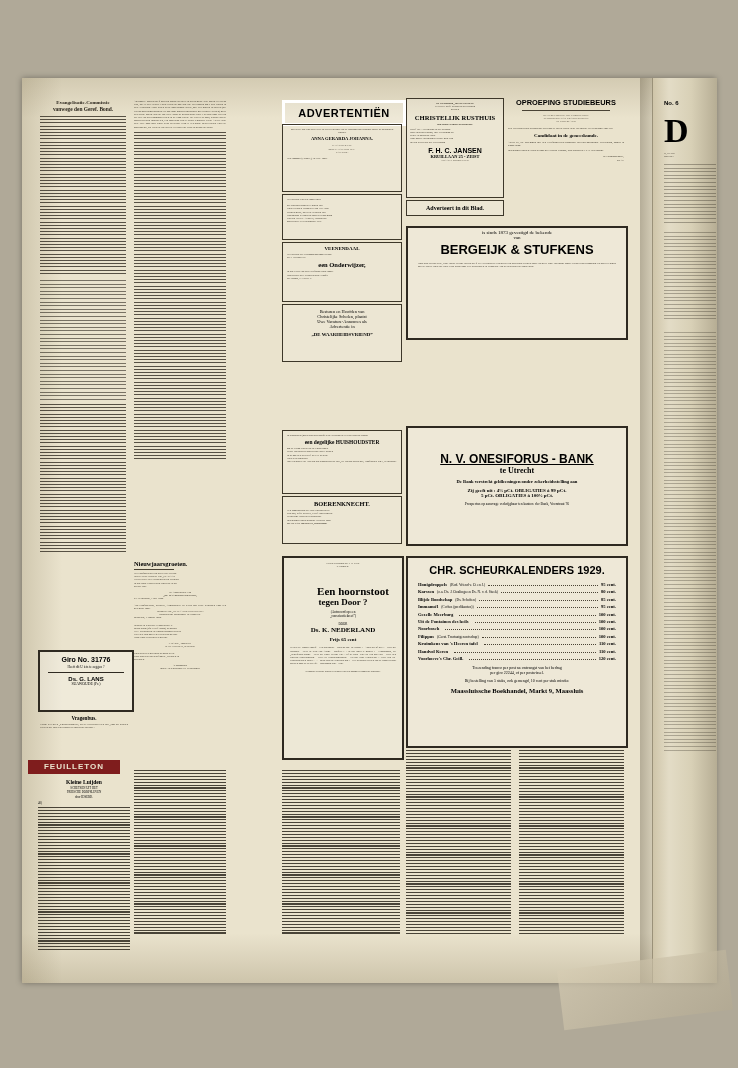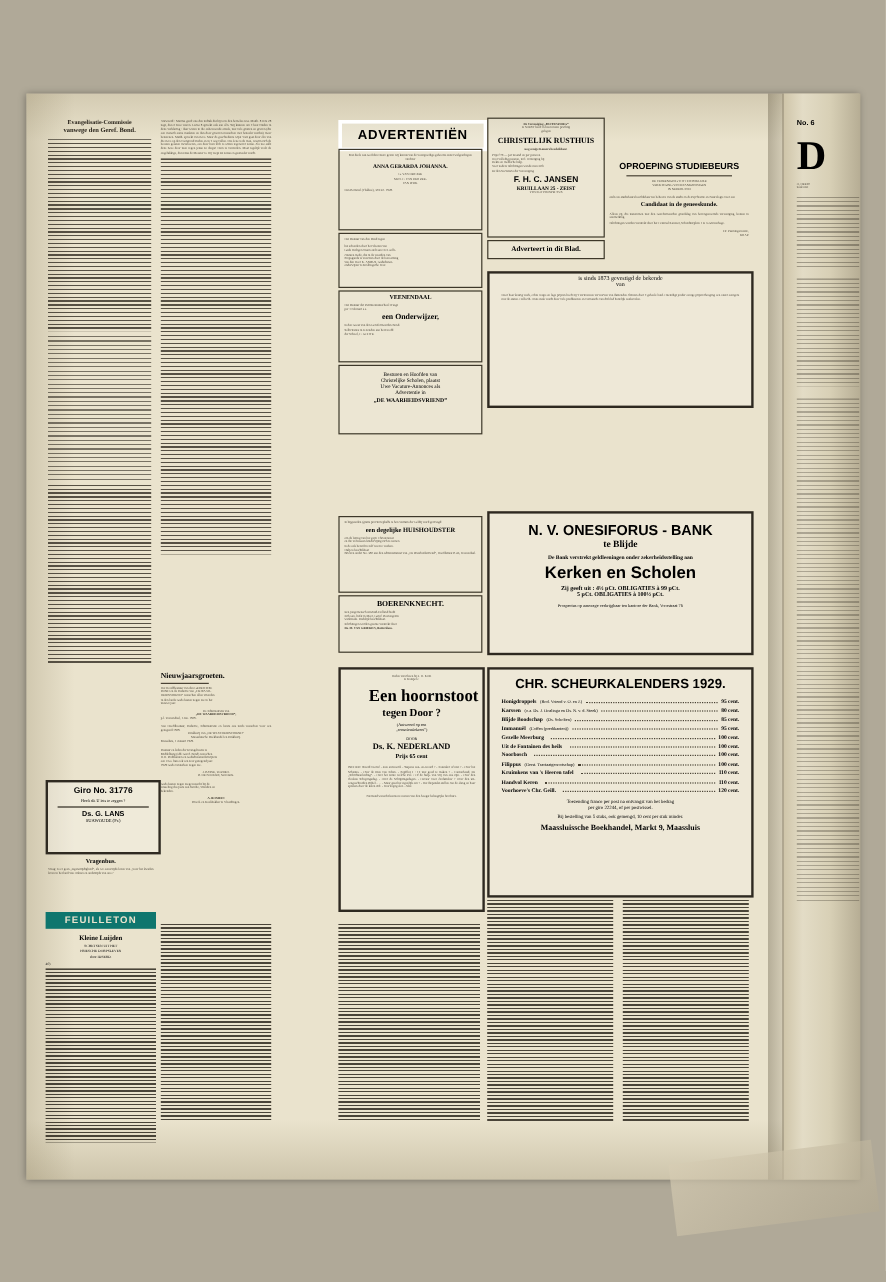--- a/index.html
+++ b/index.html
@@ -98,21 +98,21 @@
   <div style="border-top:1px solid #2f2a21;margin:3px 8px;"></div>
   <div class="center bold fl" style="font-size:6px;">Ds. G. LANS</div>
   <div class="center" style="font-size:3.8px;">SUAWOUDE (Fr.)</div>
 </div>
 
 <div class="col" style="left:40px;top:715px;width:88px;">
   <div class="center bold" style="font-size:5.2px;">Vragenbus.</div>
   <div class="tiny" style="margin-top:2px;">Vraag: Is er geen „tegenstrijdigheid”, als we eenerzijds lezen van „voor het kwaden leven in het land van Onhars en anderzijds van ons ?</div>
 </div>
 
-<div style="position:absolute;left:38px;top:760px;width:92px;height:14px;background:#0f766e;">
+<div style="position:absolute;left:28px;top:760px;width:92px;height:14px;background:#7f1d1d;">
   <div class="center fl bold" style="color:#eae3cd;font-size:8px;line-height:14px;letter-spacing:1px;">FEUILLETON</div>
 </div>
 <div class="col" style="left:38px;top:776px;width:92px;">
   <div class="center bold" style="font-size:5.6px;margin-top:3px;">Kleine Luijden</div>
   <div class="center" style="font-size:3px;margin-top:1px;">SCHETSEN UIT HET</div>
   <div class="center" style="font-size:3px;">FRIESCHE DORPSLEVEN</div>
   <div class="center" style="font-size:3px;margin-top:1px;">door IDSERD.</div>
   <div style="font-size:3px;margin-top:2px;">40)</div>
   <div class="lines dense" style="height:145px;margin-top:2px;"></div>
 </div>
@@ -210,21 +210,21 @@
   <div class="tiny" style="padding:2px 4px 0;">Een jongemensch uit Zuid-Holland biedt</div>
   <div class="tiny" style="padding:0 4px;">zich aan, liefst in Meer, Geref. Boerengezin</div>
   <div class="tiny" style="padding:0 4px;">werkzaam. Dadelijk beschikbaar.</div>
   <div class="tiny" style="padding:0 4px;">Inlichtingen worden gaarne verstrekt door</div>
   <div class="tiny bold" style="padding:0 4px;">Ds. M. VAN GRIEKEN, Rotterdam.</div>
 </div>
 
 <div class="dbox" style="position:absolute;left:282px;top:556px;width:118px;height:200px;background:rgba(255,255,255,.18);">
   <div class="tiny center" style="padding:4px 6px 0;">Heden verschoen bij J. H. KOK</div>
   <div class="tiny center">te Kampen :</div>
-  <div class="center bold" style="font-size:14px;margin-top:5px;padding-left:20px;">Een hoornstoot</div>
+  <div class="center bold" style="font-size:11px;margin-top:17px;padding-left:20px;">Een hoornstoot</div>
   <div class="center bold" style="font-size:9px;">tegen Door ?</div>
   <div class="center" style="font-size:3.4px;margin-top:3px;">(Antwoord op een</div>
   <div class="center" style="font-size:3.4px;">„conscientiekreet”)</div>
   <div class="center" style="font-size:3.2px;margin-top:4px;">DOOR</div>
   <div class="center bold" style="font-size:7px;">Ds. K. NEDERLAND</div>
   <div class="center bold" style="font-size:5px;margin-top:3px;">Prijs 65 cent</div>
   <div class="tiny" style="padding:4px 6px 0;">INHOUD: Woord vooraf. - Een antwoord. - Wapens aan- en-woord ? - Aanzeker of niet ? - Over het Schisma. - Over de titen van Adam. - Popfilez I : 12 niet goed te maken ? - Cantonhoud, zie „Schriftaanleiding”. - Over het iemte welche Pol. / Of de hulp- van vrij van ons zijn. - Over den vloekan Schepingsdag. - Over de Schriptingsdagen. - Oevaar voor évolutiebar ? Over den uit-eengeschiarden Bijbel. . . . - Maar gaat het eigenlijk om ? - Het diepstalst stellen can de slang en haar spreken door de keten zift. - Voorloopig slot. - Slot.</div>
   <div class="tiny center" style="padding:4px 6px;">Niemand wenscht kennis te nemen van den hoogst belangrijke brochure.</div>
 </div>
 
@@ -248,28 +248,28 @@
   <div class="tiny center">VRAAGT PROSPECTUS</div>
 </div>
 
 <div class="box" style="position:absolute;left:406px;top:200px;width:96px;height:14px;">
   <div class="center bold" style="font-size:6px;line-height:14px;">Adverteert in dit Blad.</div>
 </div>
 
 <div class="dbox" style="position:absolute;left:406px;top:226px;width:218px;height:110px;background:rgba(255,255,255,.2);">
   <div class="center" style="font-size:5px;margin-top:2px;">is sinds 1873 gevestigd de bekende</div>
   <div class="center" style="font-size:5px;">van</div>
+  <div class="center bold fl" style="font-size:13px;margin-top:2px;">BERGEIJK &amp; STUFKENS</div>
   <div class="tiny" style="padding:5px 10px 0;text-align:justify;">Door haar keurig werk, echte coupe en lage prijzen heeft zij 't vertrouwen verworven van duizenden cliënten door 't geheele land. Oneindigt jonder eenige prijsverhooging een onzer eenigers met de staten. Oollecth. Onze zaak wordt door vele predikanten en vermaarde van dit blad hartelijk aanbevolen.</div>
 </div>
 
 <div class="dbox" style="position:absolute;left:406px;top:426px;width:218px;height:116px;background:rgba(255,255,255,.2);">
-  <div class="center bold fl" style="font-size:12px;margin-top:7px;">N. V. ONESIFORUS - BANK</div>
-  <div class="center bold" style="font-size:8px;">te Blijde</div>
+  <div class="center bold fl" style="font-size:12px;margin-top:24px;text-decoration:underline;">N. V. ONESIFORUS - BANK</div>
+  <div class="center bold" style="font-size:8px;">te Utrecht</div>
   <div class="center bold" style="font-size:4.6px;margin-top:4px;">De Bank verstrekt geldleeningen onder zekerheidsstelling aan</div>
-  <div class="center bold fl" style="font-size:14px;margin-top:2px;">Kerken en Scholen</div>
   <div class="center bold" style="font-size:5px;margin-top:4px;">Zij geeft uit : 4½ pCt. OBLIGATIES à 99      pCt.</div>
   <div class="center bold" style="font-size:5px;">5    pCt. OBLIGATIES à 100½ pCt.</div>
   <div class="center" style="font-size:3.6px;margin-top:4px;">Prospectus op aanvrage verkrijgbaar ten kantore der Bank, Voorstraat 76</div>
 </div>
 
 <div class="dbox" style="position:absolute;left:406px;top:556px;width:218px;height:188px;background:rgba(255,255,255,.2);">
   <div class="center bold fl" style="font-size:11px;margin-top:6px;">CHR. SCHEURKALENDERS 1929.</div>
   <div style="margin:6px 10px 0;">
     <div style="display:flex;align-items:baseline;font-size:4.6px;margin-bottom:2.4px;">
       <span class="bold">Honigdroppels</span>
@@ -337,21 +337,21 @@
       <span style="flex:1;border-bottom:1px dotted #4a4335;margin:0 3px 1px;"></span>
       <span class="bold">120 cent.</span>
     </div>
   </div>
   <div class="center" style="font-size:4px;margin-top:4px;">Toezending franco per post na ontvangst van het bedrag</div>
   <div class="center" style="font-size:4px;">per giro 22244, of per postwissel.</div>
   <div class="center" style="font-size:4px;margin-top:3px;">Bij bestelling van 5 stuks, ook gemengd, 10 cent per stuk minder.</div>
   <div class="center bold" style="font-size:6.6px;margin-top:4px;">Maassluissche Boekhandel, Markt 9, Maassluis</div>
 </div>
 
-<div class="col" style="left:508px;top:98px;width:116px;margin-top:36px;">
+<div class="col" style="left:508px;top:98px;width:116px;">
   <div class="center bold fl" style="font-size:7.4px;">OPROEPING STUDIEBEURS</div>
   <div class="rule" style="margin:3px 14px;"></div>
   <div class="tiny center">DE VEREENIGING TOT CHRISTELIJKE</div>
   <div class="tiny center">VERZORGING VAN KRANKZINNIGEN</div>
   <div class="tiny center">IN NEDERLAND</div>
   <div class="tiny" style="margin-top:3px;">stelt een studiebeurs beschikbaar ten behoeve van de studie in de Psychiatrie en Neurologie voor een</div>
   <div class="center bold" style="font-size:5px;margin:3px 0;">Candidaat in de geneeskunde.</div>
   <div class="tiny">Alleen zij, die instemmen met den Gereformeerden grondslag van bovengenoemde vereeniging, komen in aanmerking.</div>
   <div class="tiny" style="margin-top:2px;">Inlichtingen worden verstrekt door het Centraal Kantoor, Scheidinxplein 1 te 's-Gravenhage.</div>
   <div class="tiny" style="text-align:right;margin-top:3px;">Dr. Pasmingscootze,</div>

